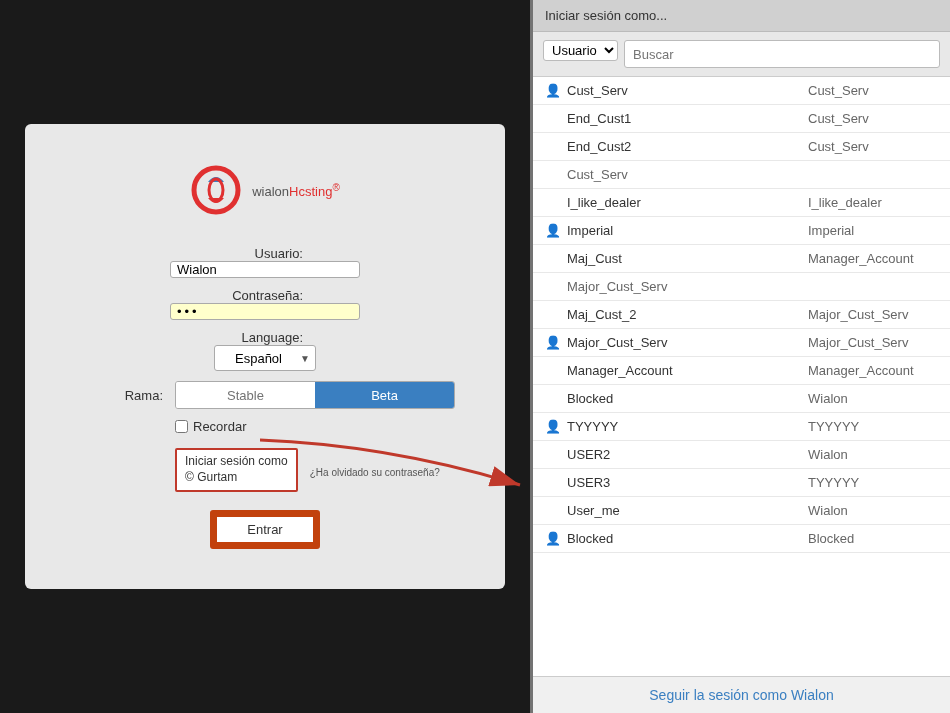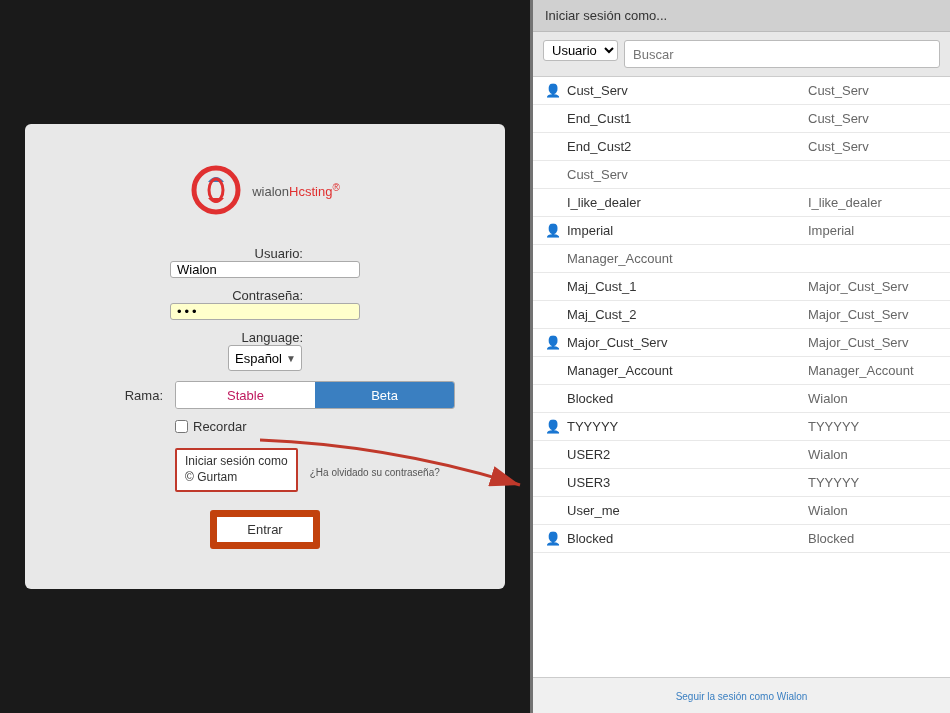--- a/index.html
+++ b/index.html
@@ -92,21 +92,21 @@
     .select-wrapper {
       position: relative;
       flex: 1;
     }
 
     .form-select {
       width: 100%;
       height: 26px;
       border: 1px solid #aaa;
       border-radius: 3px;
-      padding: 0 6px;
+      padding: 0 20px;
       font-size: 13px;
       background: white;
       outline: none;
       appearance: none;
     }
 
     .select-arrow {
       position: absolute;
       right: 6px;
       top: 50%;
@@ -142,21 +142,21 @@
       flex: 1;
       height: 26px;
       border: none;
       cursor: pointer;
       font-size: 13px;
       font-weight: normal;
     }
 
     .branch-btn.stable {
       background: white;
-      color: #be185d;
+      color: #737373;
     }
 
     .branch-btn.beta {
       background: #3a7fc1;
       color: white;
     }
 
     .remember-row {
       display: flex;
       align-items: center;
@@ -300,21 +300,21 @@
     .panel-footer {
       padding: 10px;
       text-align: center;
       border-top: 1px solid #ccc;
       background: #f0f0f0;
     }
 
     .follow-link {
       color: #3a7fc1;
       text-decoration: none;
-      font-size: 10px;
+      font-size: 14px;
     }
   </style>
 </head>
 <body>
 
 <div class="left-panel">
   <div class="login-box">
 
     <div class="logo-area">
       <svg class="logo-icon" viewBox="0 0 52 52" xmlns="http://www.w3.org/2000/svg">
@@ -426,25 +426,25 @@
         <span class="user-name">I_like_dealer</span>
         <span class="user-account">I_like_dealer</span>
       </div>
       <div class="user-row">
         <span class="user-icon" style="color: rgb(58, 127, 193);">👤</span>
         <span class="user-name">Imperial</span>
         <span class="user-account">Imperial</span>
       </div>
       <div class="user-row">
         <span class="user-icon"></span>
+        <span class="user-name">Maj_Cust</span>
         <span class="user-account">Manager_Account</span>
       </div>
       <div class="user-row">
         <span class="user-icon"></span>
-        <span class="user-name">Maj_Cust_1</span>
         <span class="user-account">Major_Cust_Serv</span>
       </div>
       <div class="user-row">
         <span class="user-icon"></span>
         <span class="user-name">Maj_Cust_2</span>
         <span class="user-account">Major_Cust_Serv</span>
       </div>
       <div class="user-row">
         <span class="user-icon" style="color: rgb(58, 127, 193);">👤</span>
         <span class="user-name">Major_Cust_Serv</span>

